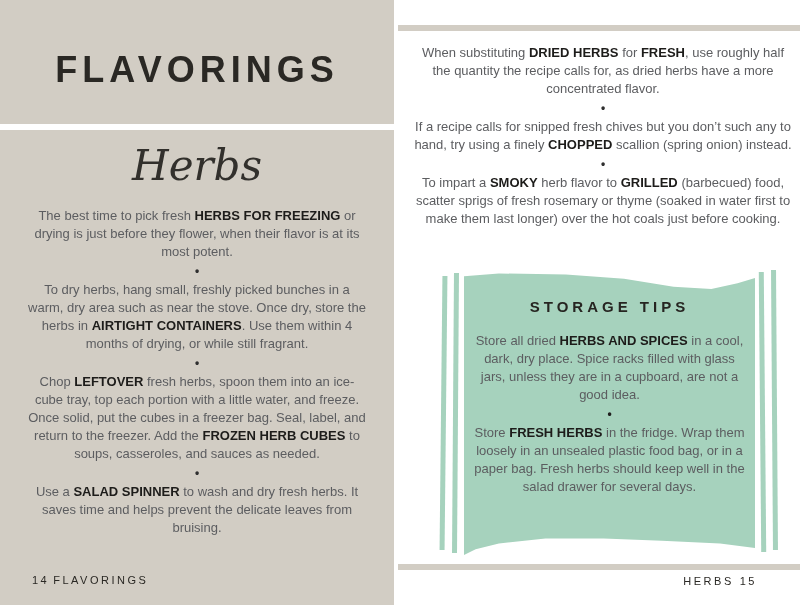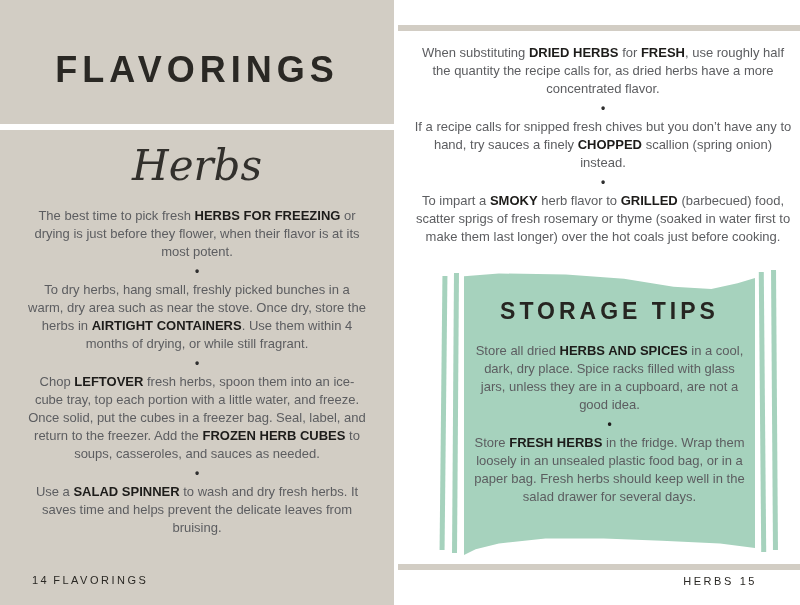--- a/index.html
+++ b/index.html
@@ -71,21 +71,21 @@
   .stripe-r1{left:320px;width:5px;top:2px;bottom:6px;transform:skewX(0.5deg);}
   .stripe-r2{left:332px;width:5px;top:0px;bottom:8px;transform:skewX(0.4deg);}
   .storage-main{
     position:absolute;left:24px;top:0;width:291px;height:288px;background:var(--mint);
     clip-path:polygon(
       0% 2.2%, 12% 1.2%, 35% 1.6%, 55% 3%, 72% 5.8%, 85% 6.6%, 94% 4.6%, 100% 2.8%,
       100% 96.5%, 88% 95%, 68% 94%, 48% 93.2%, 28% 93.2%, 12% 95%, 4% 97%, 0% 99%
     );
   }
   .storage-title{
-    text-align:center;font-size:23px;font-weight:700;letter-spacing:4px;
+    text-align:center;font-size:15px;font-weight:700;letter-spacing:4px;
     color:#262521;margin-top:28px;white-space:nowrap;
   }
   .storage-col{width:275px;margin:17px auto 0;}
   .storage-col .dot{color:#20201e;}
 </style>
 </head>
 <body>
 
 <div class="canvas">
 
@@ -108,21 +108,21 @@
 
   <div class="footer footer-left">
     <span class="pgnum">14</span><span>FLAVORINGS</span>
   </div>
 
   <div class="right-top-bar"></div>
 
   <div class="col right-col">
       <p class="para"><span>When substituting </span><span class="bold">DRIED HERBS</span><span> for </span><span class="bold">FRESH</span><span>, use roughly half the quantity the recipe calls for, as dried herbs have a more concentrated flavor.</span></p>
       <div class="dot">•</div>
-      <p class="para"><span>If a recipe calls for snipped fresh chives but you don’t have any to hand, try sauces a finely </span><span class="bold">CHOPPED</span><span> scallion (spring onion) instead.</span></p>
+      <p class="para"><span>If a recipe calls for snipped fresh chives but you don’t such any to hand, try using a finely </span><span class="bold">CHOPPED</span><span> scallion (spring onion) instead.</span></p>
       <div class="dot">•</div>
       <p class="para"><span>To impart a </span><span class="bold">SMOKY</span><span> herb flavor to </span><span class="bold">GRILLED</span><span> (barbecued) food, scatter sprigs of fresh rosemary or thyme (soaked in water first to make them last longer) over the hot coals just before cooking.</span></p>
     </div>
 
   <div class="storage-wrap">
     <div class="stripe stripe-l1"></div>
     <div class="stripe stripe-l2"></div>
     <div class="stripe stripe-r1"></div>
     <div class="stripe stripe-r2"></div>
     <div class="storage-main">

